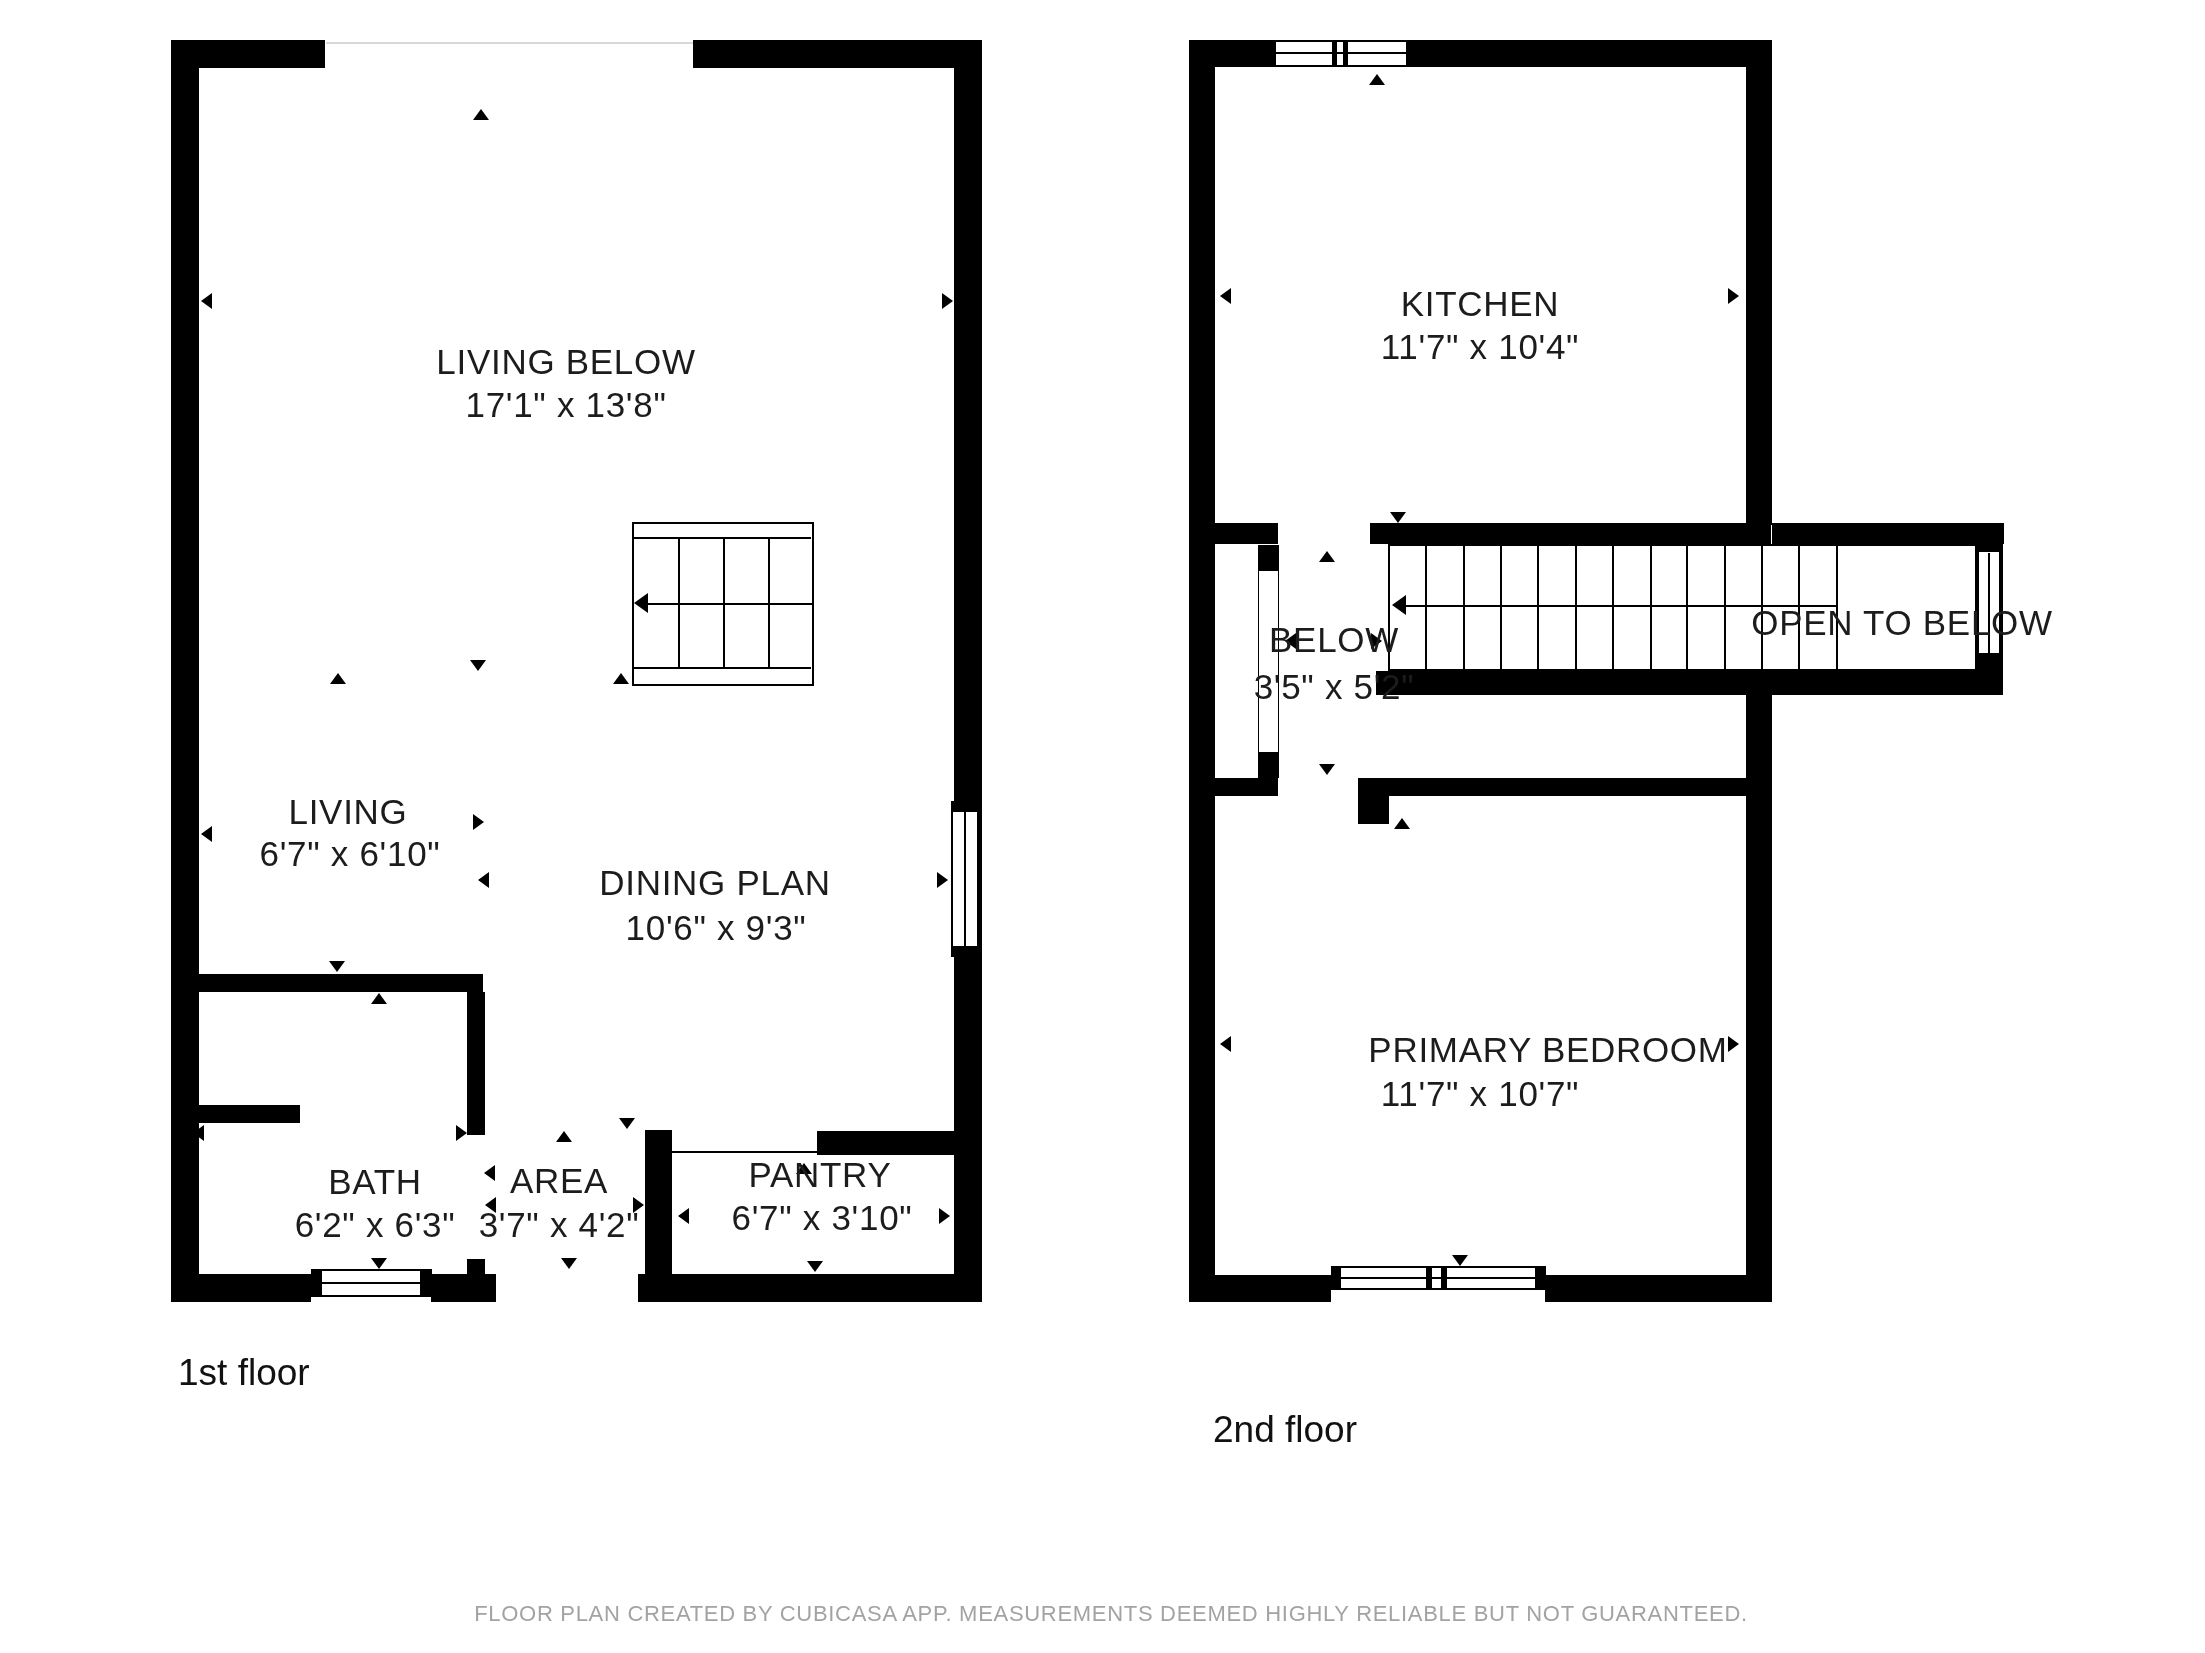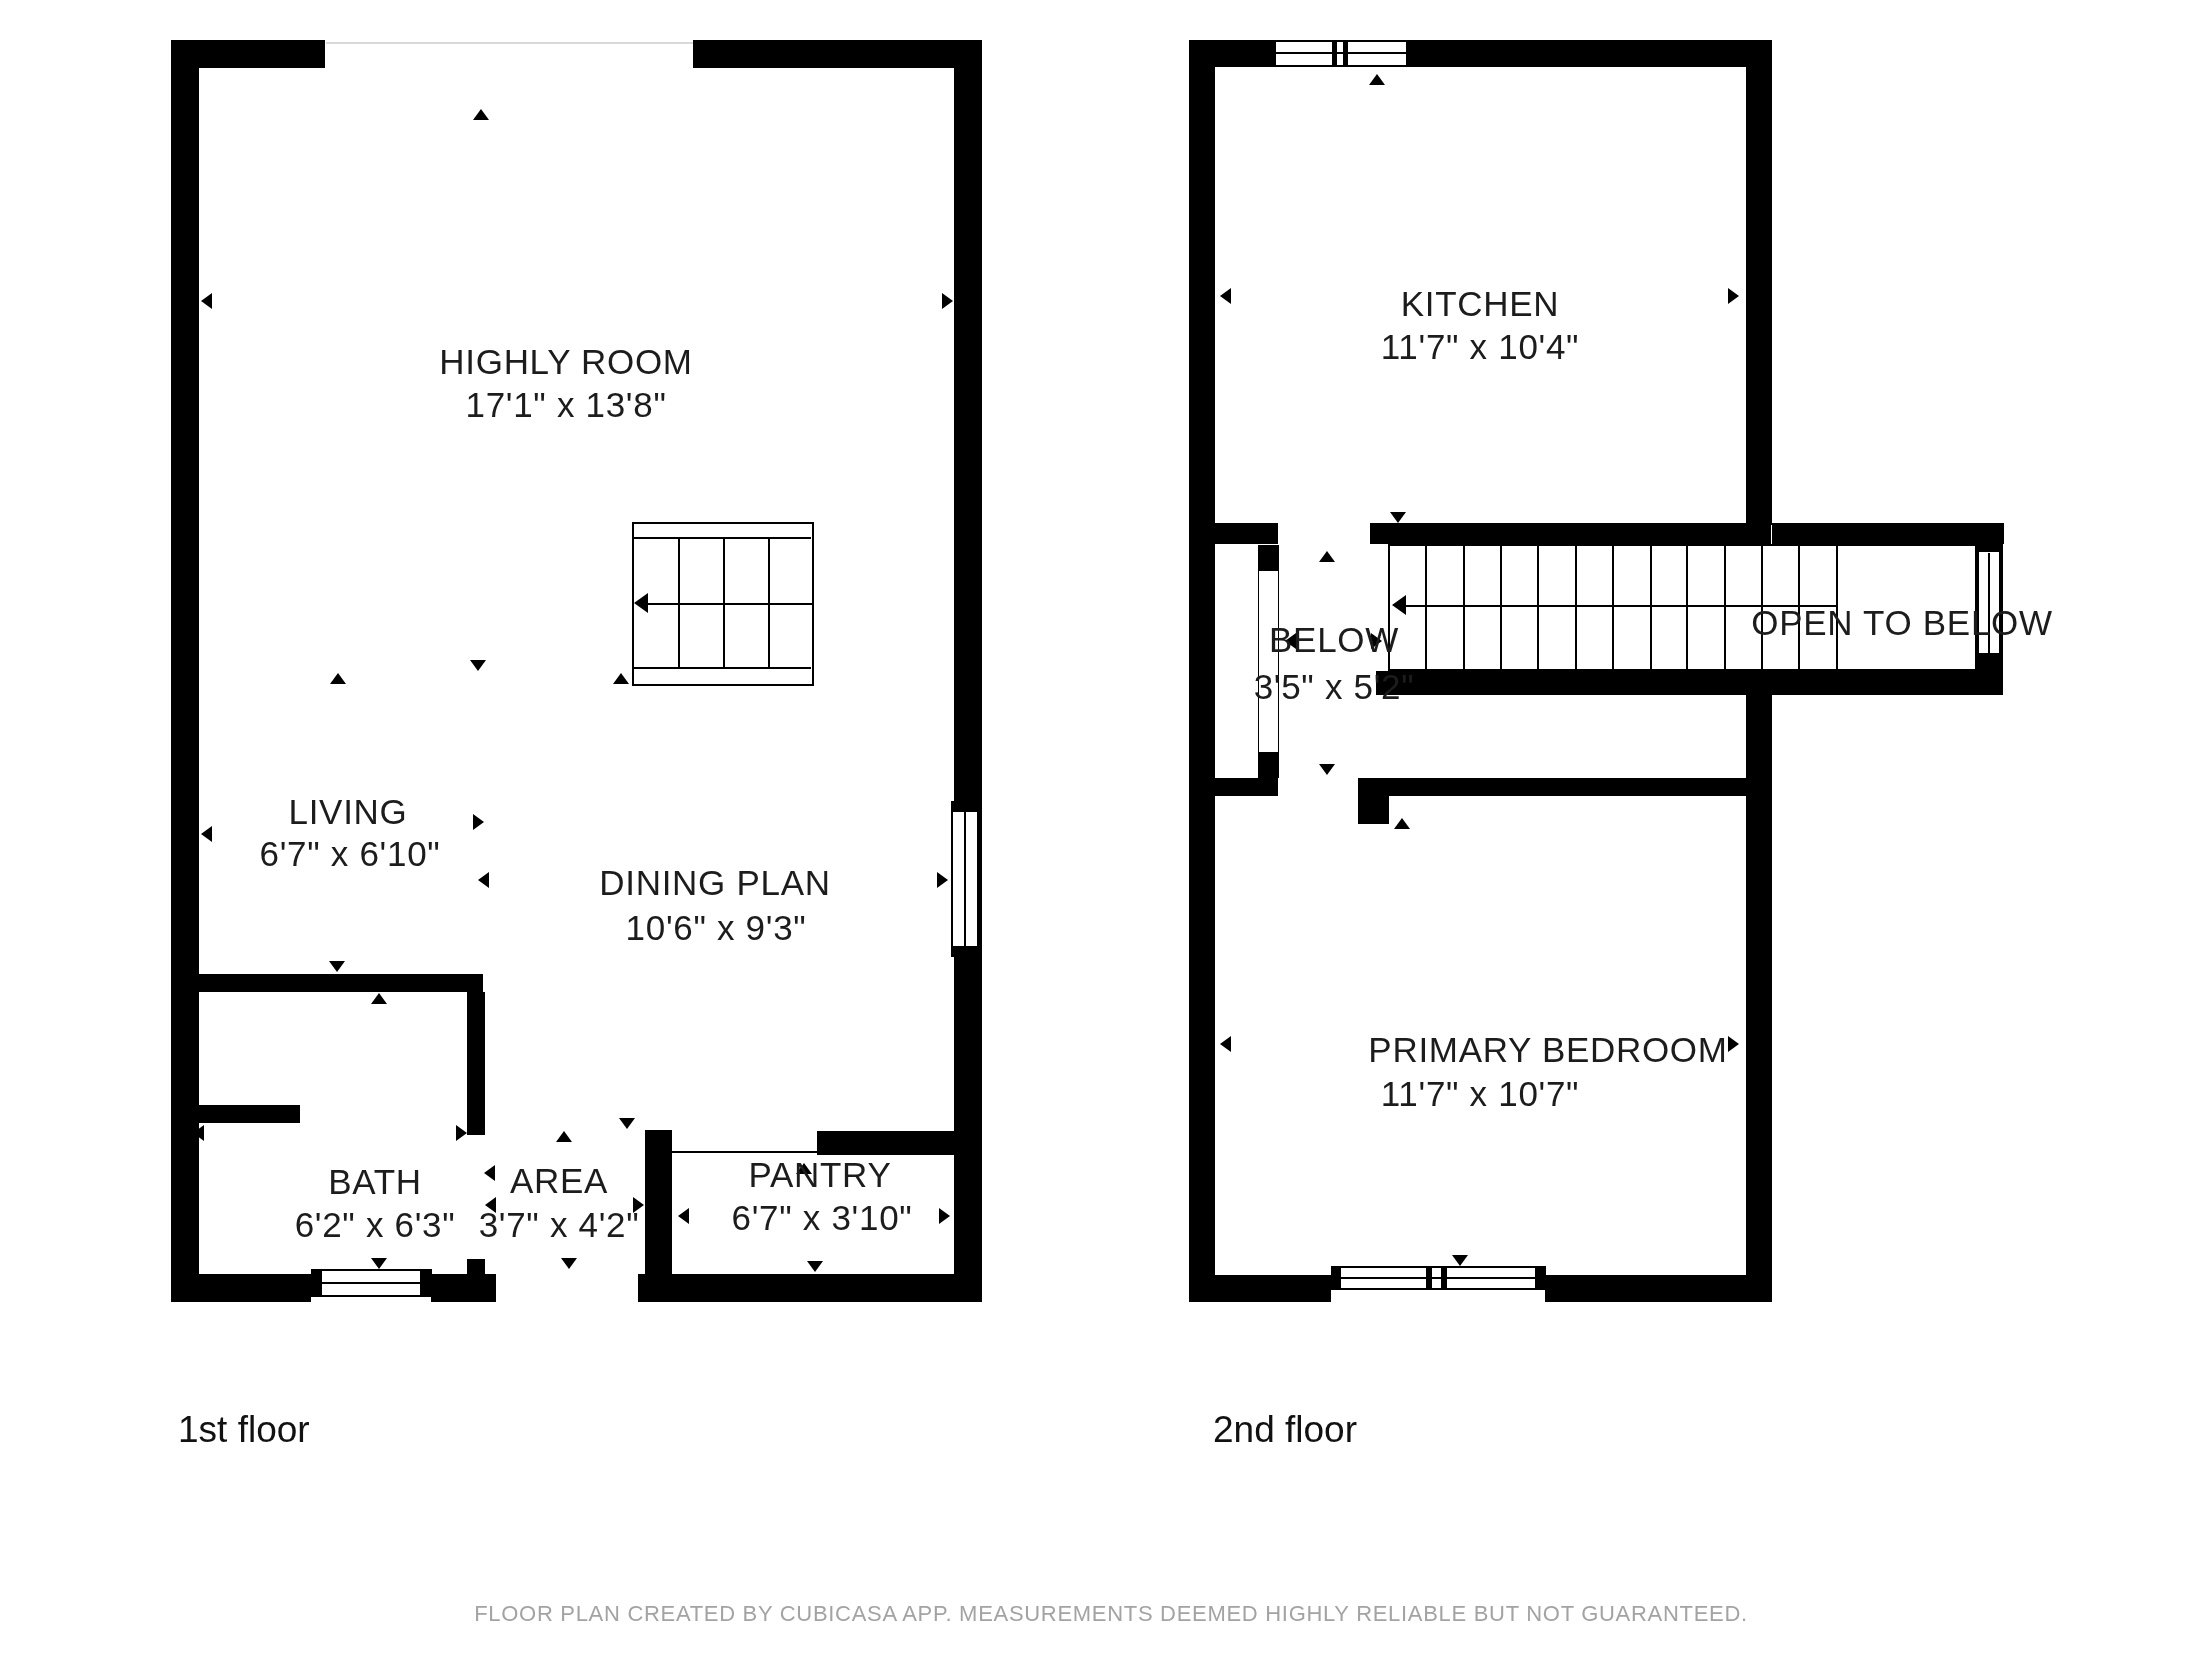--- a/index.html
+++ b/index.html
@@ -88,33 +88,33 @@
     <div class="arr down" style="left:619px;top:1118px"></div>
     <div class="arr left" style="left:485px;top:1197px"></div>
     <div class="arr right" style="left:633px;top:1197px"></div>
     <div class="arr down" style="left:561px;top:1258px"></div>
     <div class="arr up" style="left:796px;top:1163px"></div>
     <div class="arr left" style="left:678px;top:1208px"></div>
     <div class="arr right" style="left:939px;top:1208px"></div>
     <div class="arr down" style="left:807px;top:1261px"></div>
     <div class="arr down" style="left:371px;top:1258px"></div>
 
-    <div class="lbl" style="left:566px;top:362px">HIGHLY ROOM</div>
+    <div class="lbl" style="left:566px;top:362px">LIVING BELOW</div>
     <div class="lbl" style="left:566px;top:405px">17'1" x 13'8"</div>
     <div class="lbl" style="left:348px;top:812px">LIVING</div>
     <div class="lbl" style="left:350px;top:854px">6'7" x 6'10"</div>
     <div class="lbl" style="left:715px;top:883px">DINING PLAN</div>
     <div class="lbl" style="left:716px;top:928px">10'6" x 9'3"</div>
     <div class="lbl" style="left:375px;top:1182px">BATH</div>
     <div class="lbl" style="left:375px;top:1225px">6'2" x 6'3"</div>
     <div class="lbl" style="left:559px;top:1181px">AREA</div>
     <div class="lbl" style="left:559px;top:1225px">3'7" x 4'2"</div>
     <div class="lbl" style="left:820px;top:1175px">PANTRY</div>
     <div class="lbl" style="left:822px;top:1218px">6'7" x 3'10"</div>
-    <div class="flbl" style="left:178px;top:1409px">1st floor</div>
+    <div class="flbl" style="left:178px;top:1352px">1st floor</div>
   </div>
 
   <div>
 
     <div class="w" style="left:1189px;top:40px;width:26px;height:1262px"></div>
     <div class="w" style="left:1189px;top:40px;width:77px;height:26.5px"></div>
     <div class="w" style="left:1417px;top:40px;width:355px;height:26.5px"></div>
     <div class="w" style="left:1746px;top:40px;width:26px;height:485px"></div>
     <div class="w" style="left:1746px;top:695px;width:26px;height:607px"></div>
     <div class="w" style="left:1189px;top:1275px;width:142px;height:26.5px"></div>

